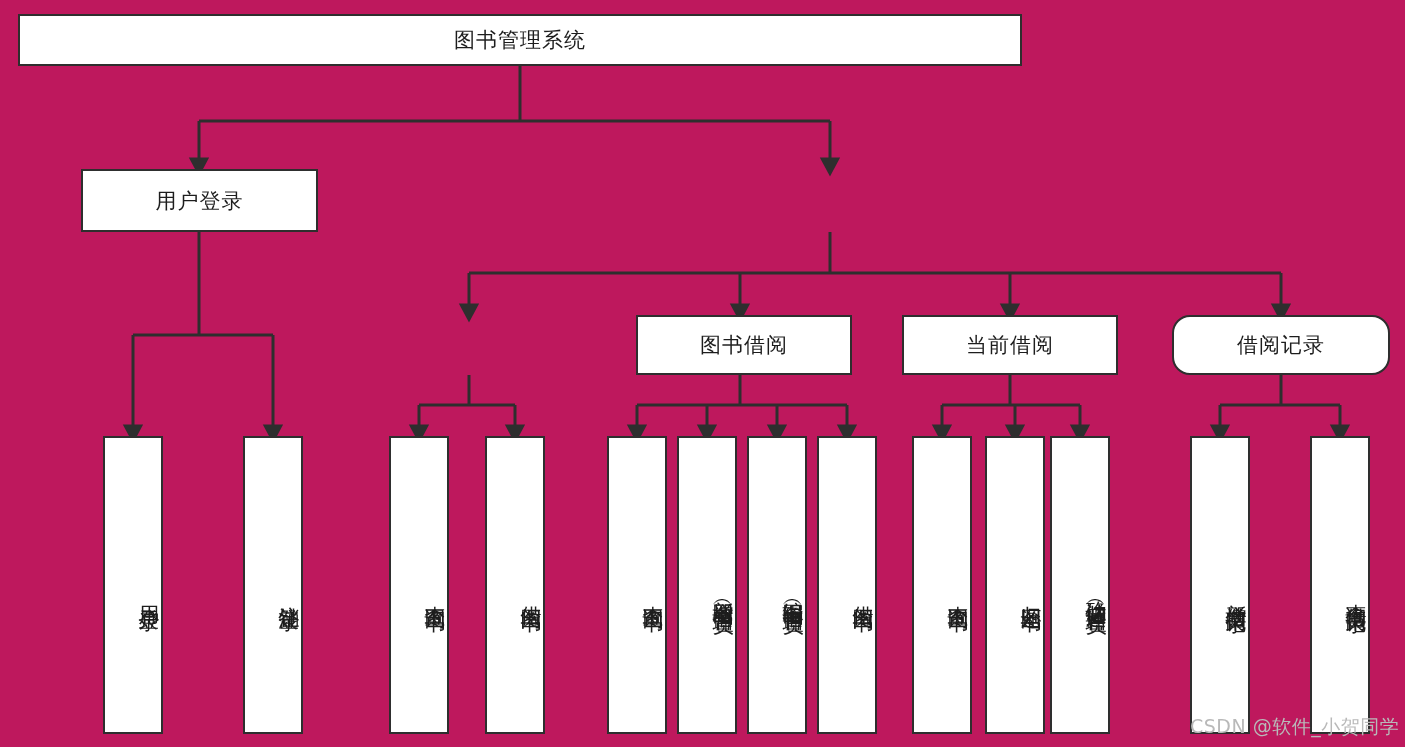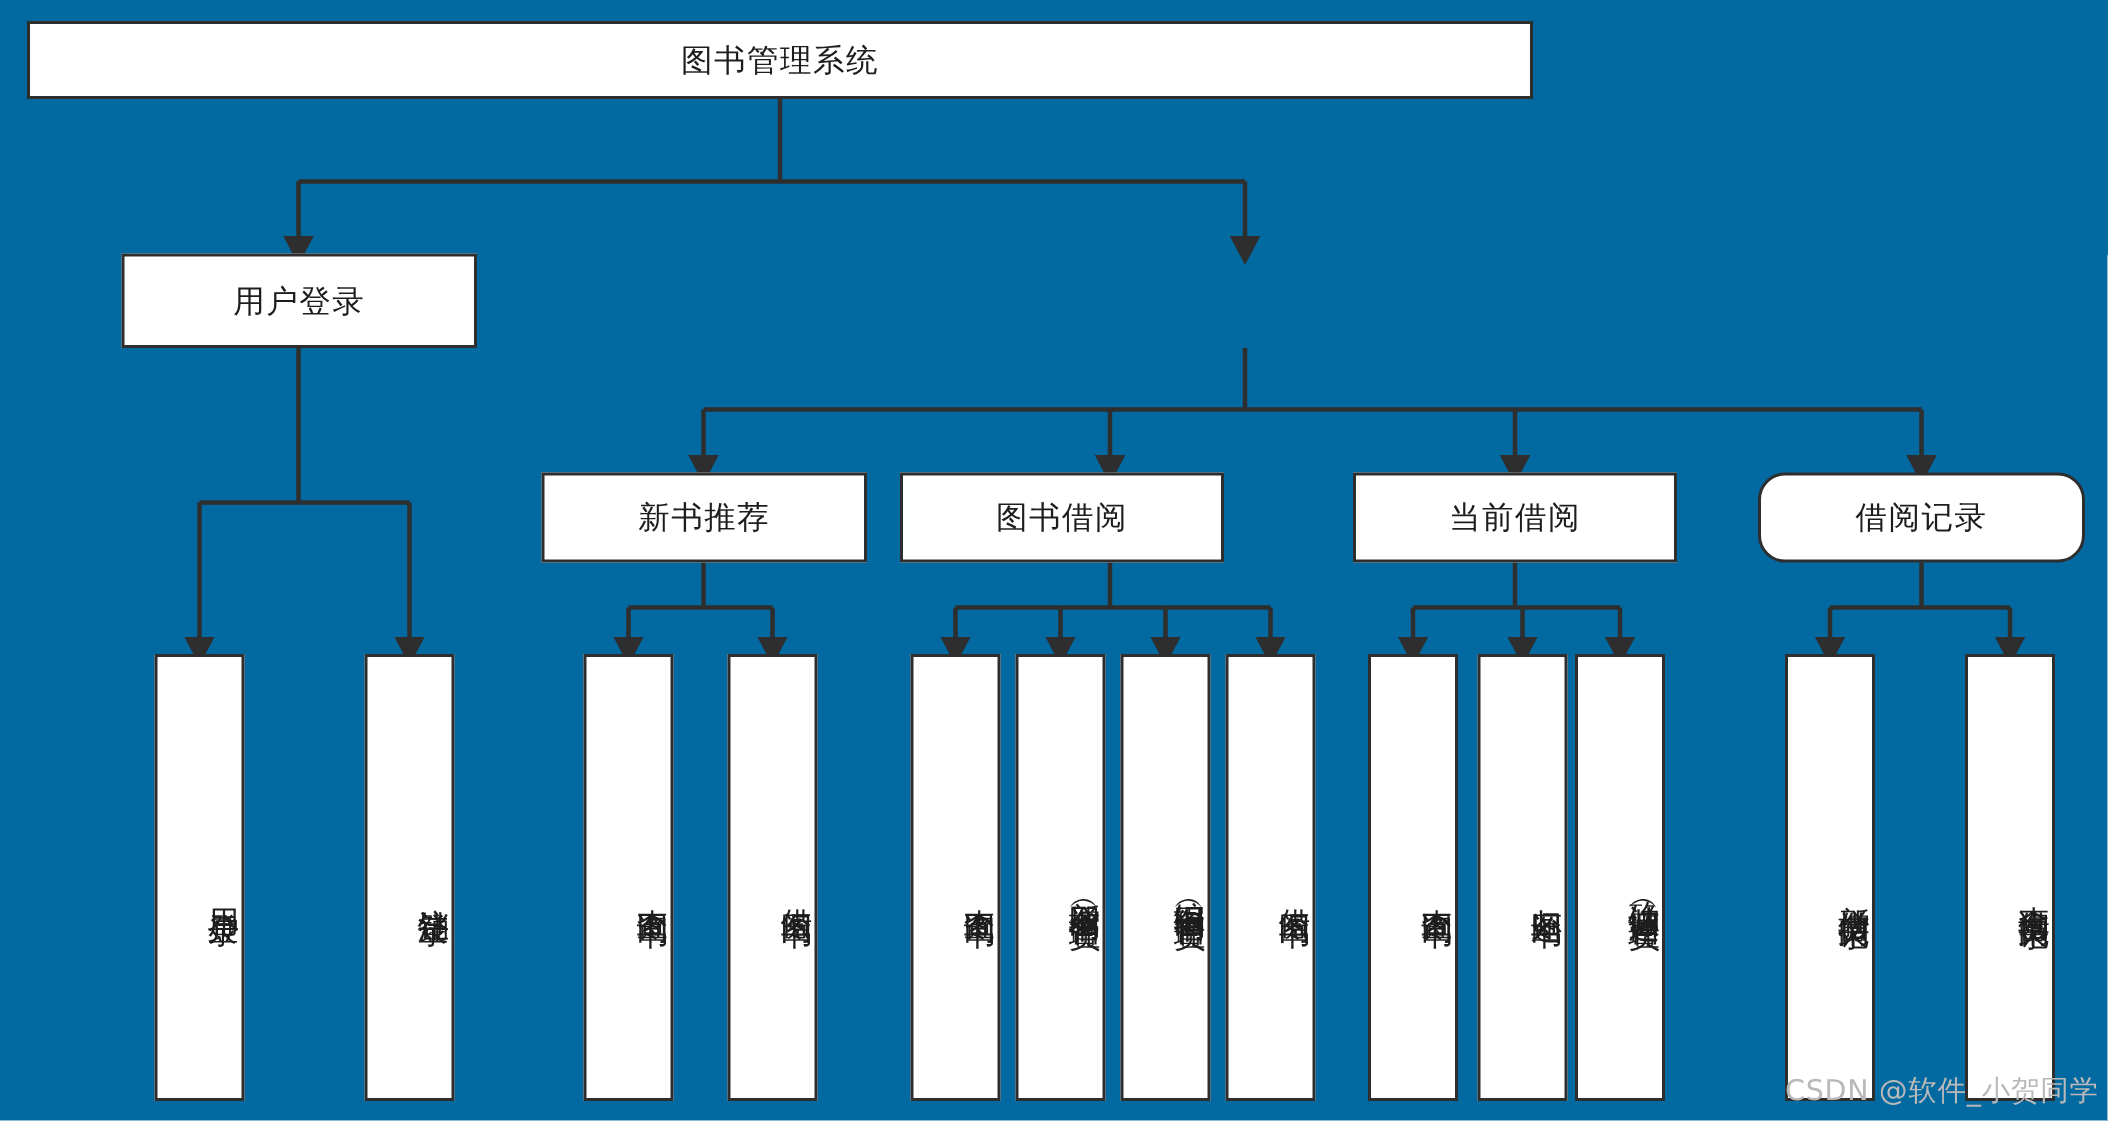--- a/index.html
+++ b/index.html
@@ -6,21 +6,21 @@
     margin: 0; padding: 0;
     background: #ffffff;
   }
   body {
     font-family: "DejaVu Sans", "Liberation Sans", sans-serif;
   }
   #canvas {
     position: relative;
     width: 1405px;
     height: 747px;
-    background: #0369a1;
+    background: #be185d;
     overflow: hidden;
   }
   svg.edges {
     position: absolute;
     left: 0; top: 0;
     width: 1405px; height: 747px;
     pointer-events: none;
   }
   .node {
     position: absolute;
@@ -119,24 +119,21 @@
   </svg>
 
   <div class="node horiz" style="left:18px; top:14px; width:1004px; height:52px;">
     <span>图书管理系统</span>
   </div>
 
   <div class="node horiz" style="left:81px; top:169px; width:237px; height:63px;">
     <span>用户登录</span>
   </div>
 
-  <div class="node horiz" style="left:361px; top:315px; width:217px; height:60px;">
-    <span>新书推荐</span>
-  </div>
-  <div class="node horiz" style="left:600px; top:315px; width:216px; height:60px;text-align:center;">
+  <div class="node horiz" style="left:636px; top:315px; width:216px; height:60px;text-align:center;">
     <span>图书借阅</span>
   </div>
   <div class="node horiz" style="left:902px; top:315px; width:216px; height:60px;">
     <span>当前借阅</span>
   </div>
   <div class="node horiz" style="left:1172px; top:315px; width:218px; height:60px;border-radius:18px;">
     <span>借阅记录</span>
   </div>
 
   <div class="node vert" style="left:103px; top:436px; width:60px; height:298px;">

